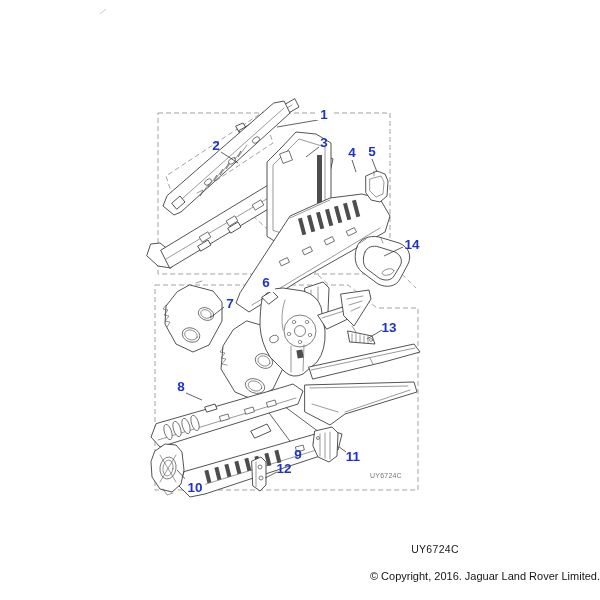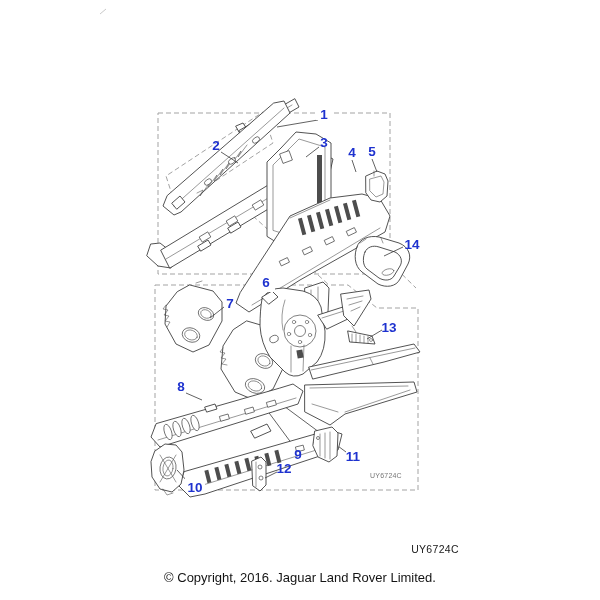--- a/index.html
+++ b/index.html
@@ -10,22 +10,22 @@
   .det{fill:none;stroke:#555;stroke-width:0.6;stroke-linejoin:round;stroke-linecap:round;}
   .hole{fill:#ffffff;stroke:#4a4a4a;stroke-width:0.7;}
   .slot{fill:#4d4d4d;stroke:none;}
   .dash{fill:none;stroke:var(--dash,#a3a3a3);stroke-width:1;stroke-dasharray:5 3;}
   .leader{fill:none;stroke:#3a3a3a;stroke-width:0.8;}
   .callout{font-family:"Liberation Sans",sans-serif;font-size:13.5px;font-weight:bold;
            fill:var(--callout_blue,#1e32cf);text-anchor:middle;}
   .inlinecode{font-family:"Liberation Sans",sans-serif;font-size:7px;fill:var(--inline_code_gray,#777);text-anchor:middle;letter-spacing:0.2px;}
   .figure-code{position:absolute;top:543px;left:380px;width:110px;text-align:center;
                font-size:10.5px;color:#202020;letter-spacing:0.3px;}
-  .copyright{position:absolute;top:570px;left:0;width:600px;text-align:center;
-             font-size:13px;color:#141414;}
+  .copyright{position:absolute;top:570px;left:0;width:600px;text-align:right;
+             font-size:11px;color:#141414;}
 </style>
 </head>
 <body>
 
 <div class="page">
 <svg width="600" height="600" viewBox="0 0 600 600">
 
   <path d="M100,14 L106,9" stroke="#c9c9c9" stroke-width="1" fill="none"></path>
 
   <rect class="dash" x="158" y="113" width="232" height="161"></rect>

